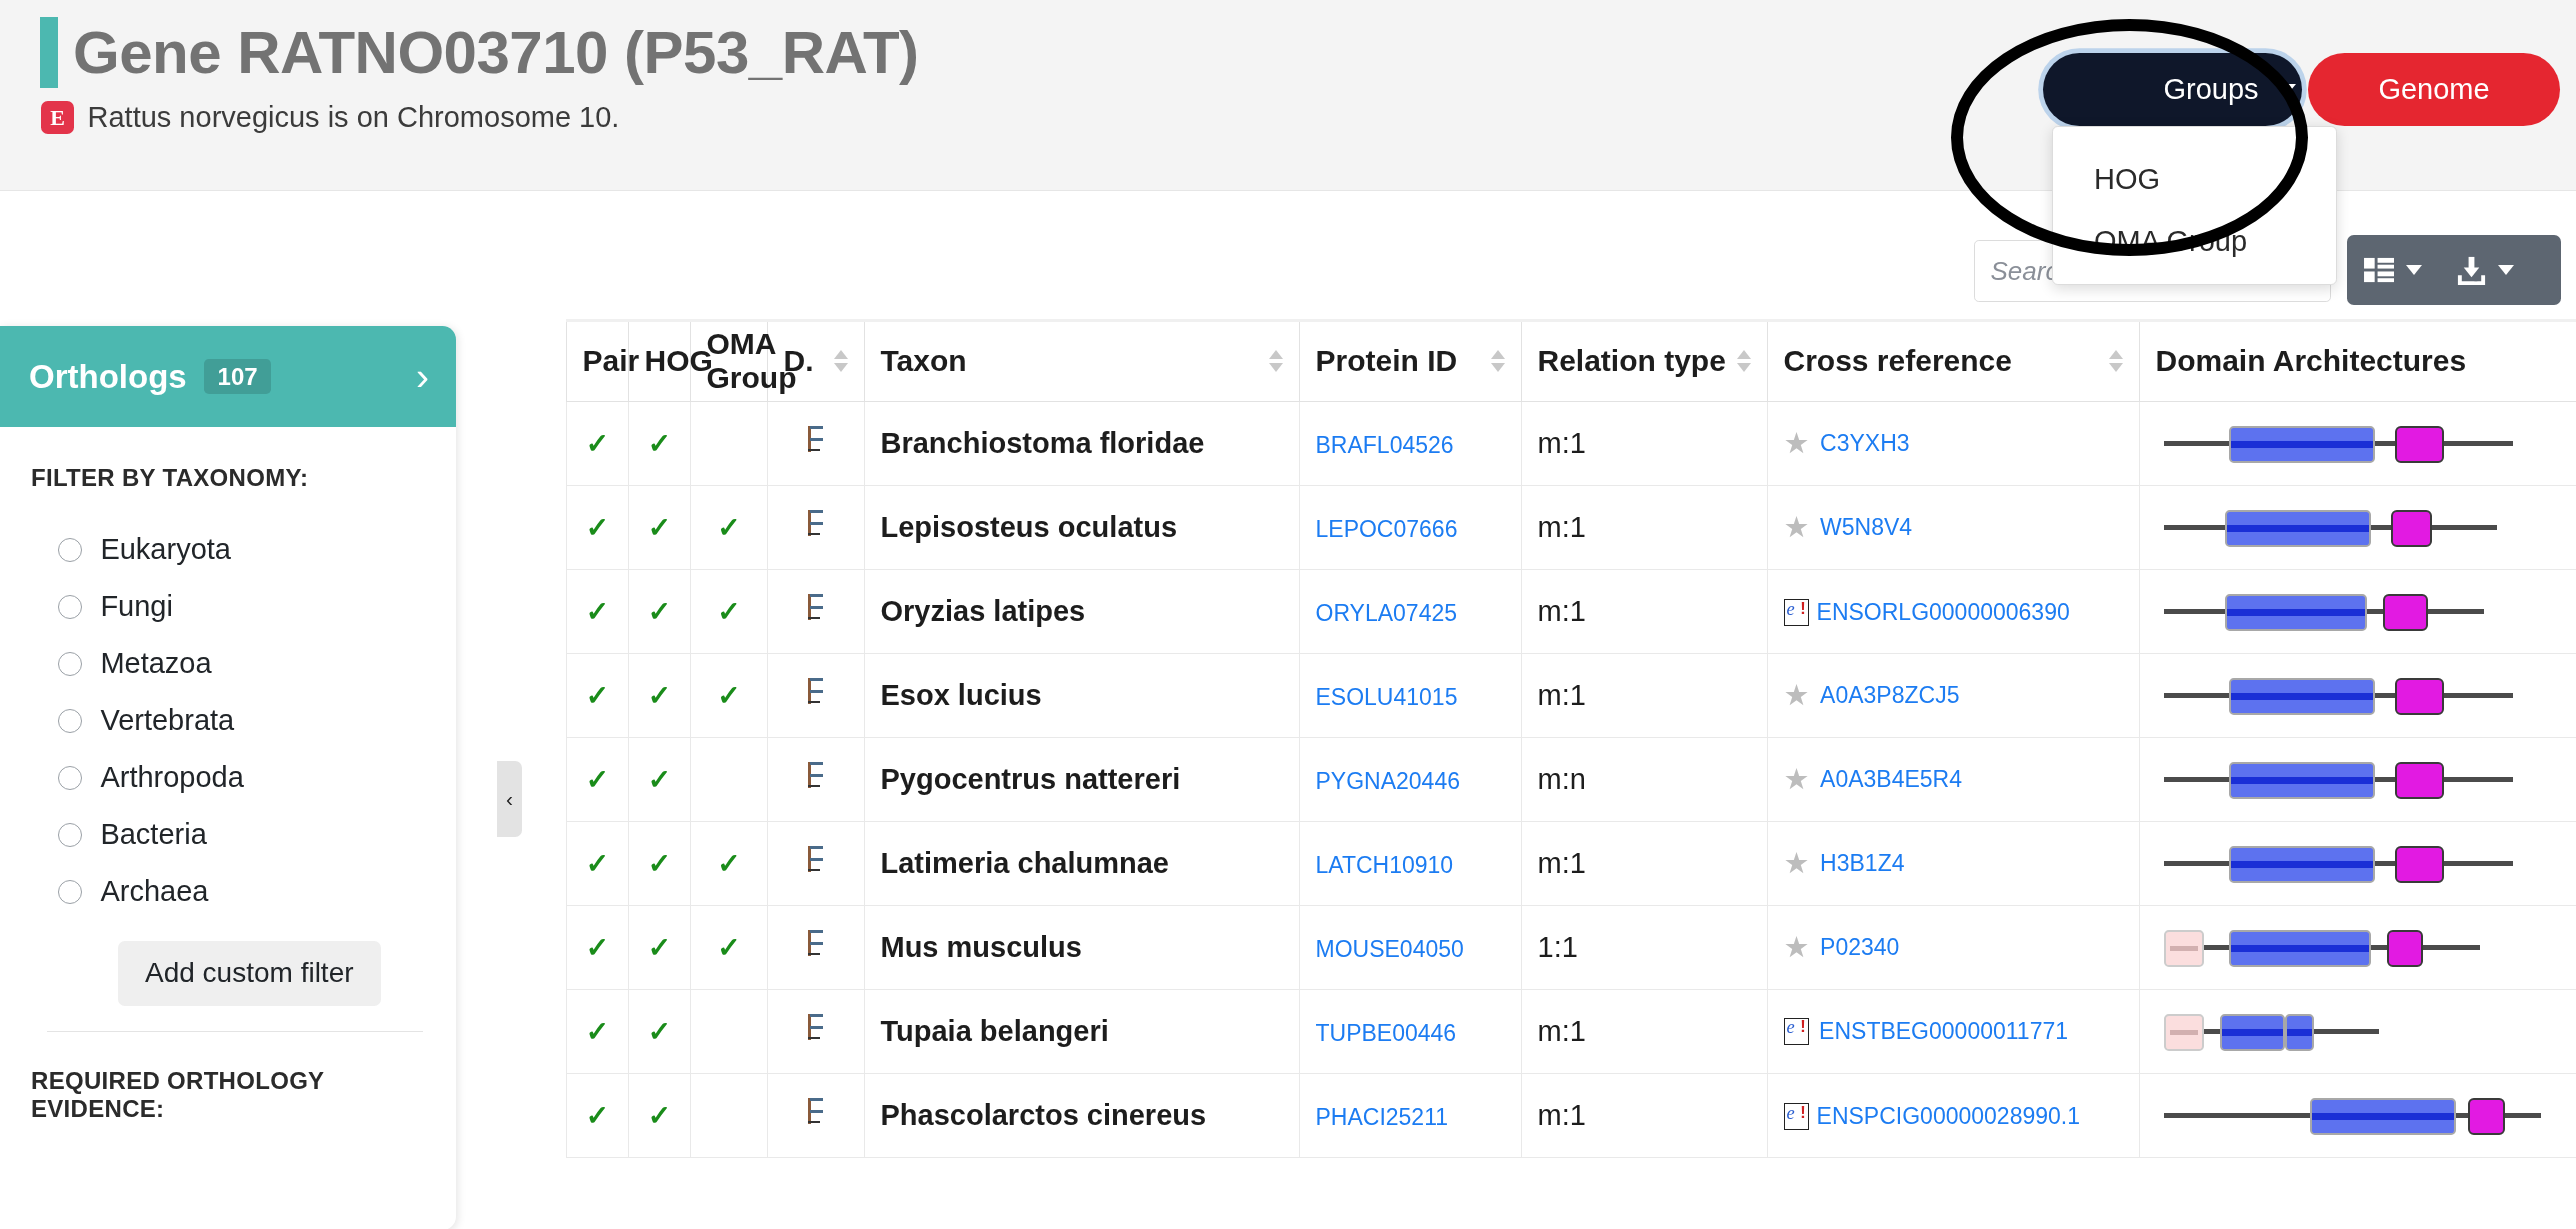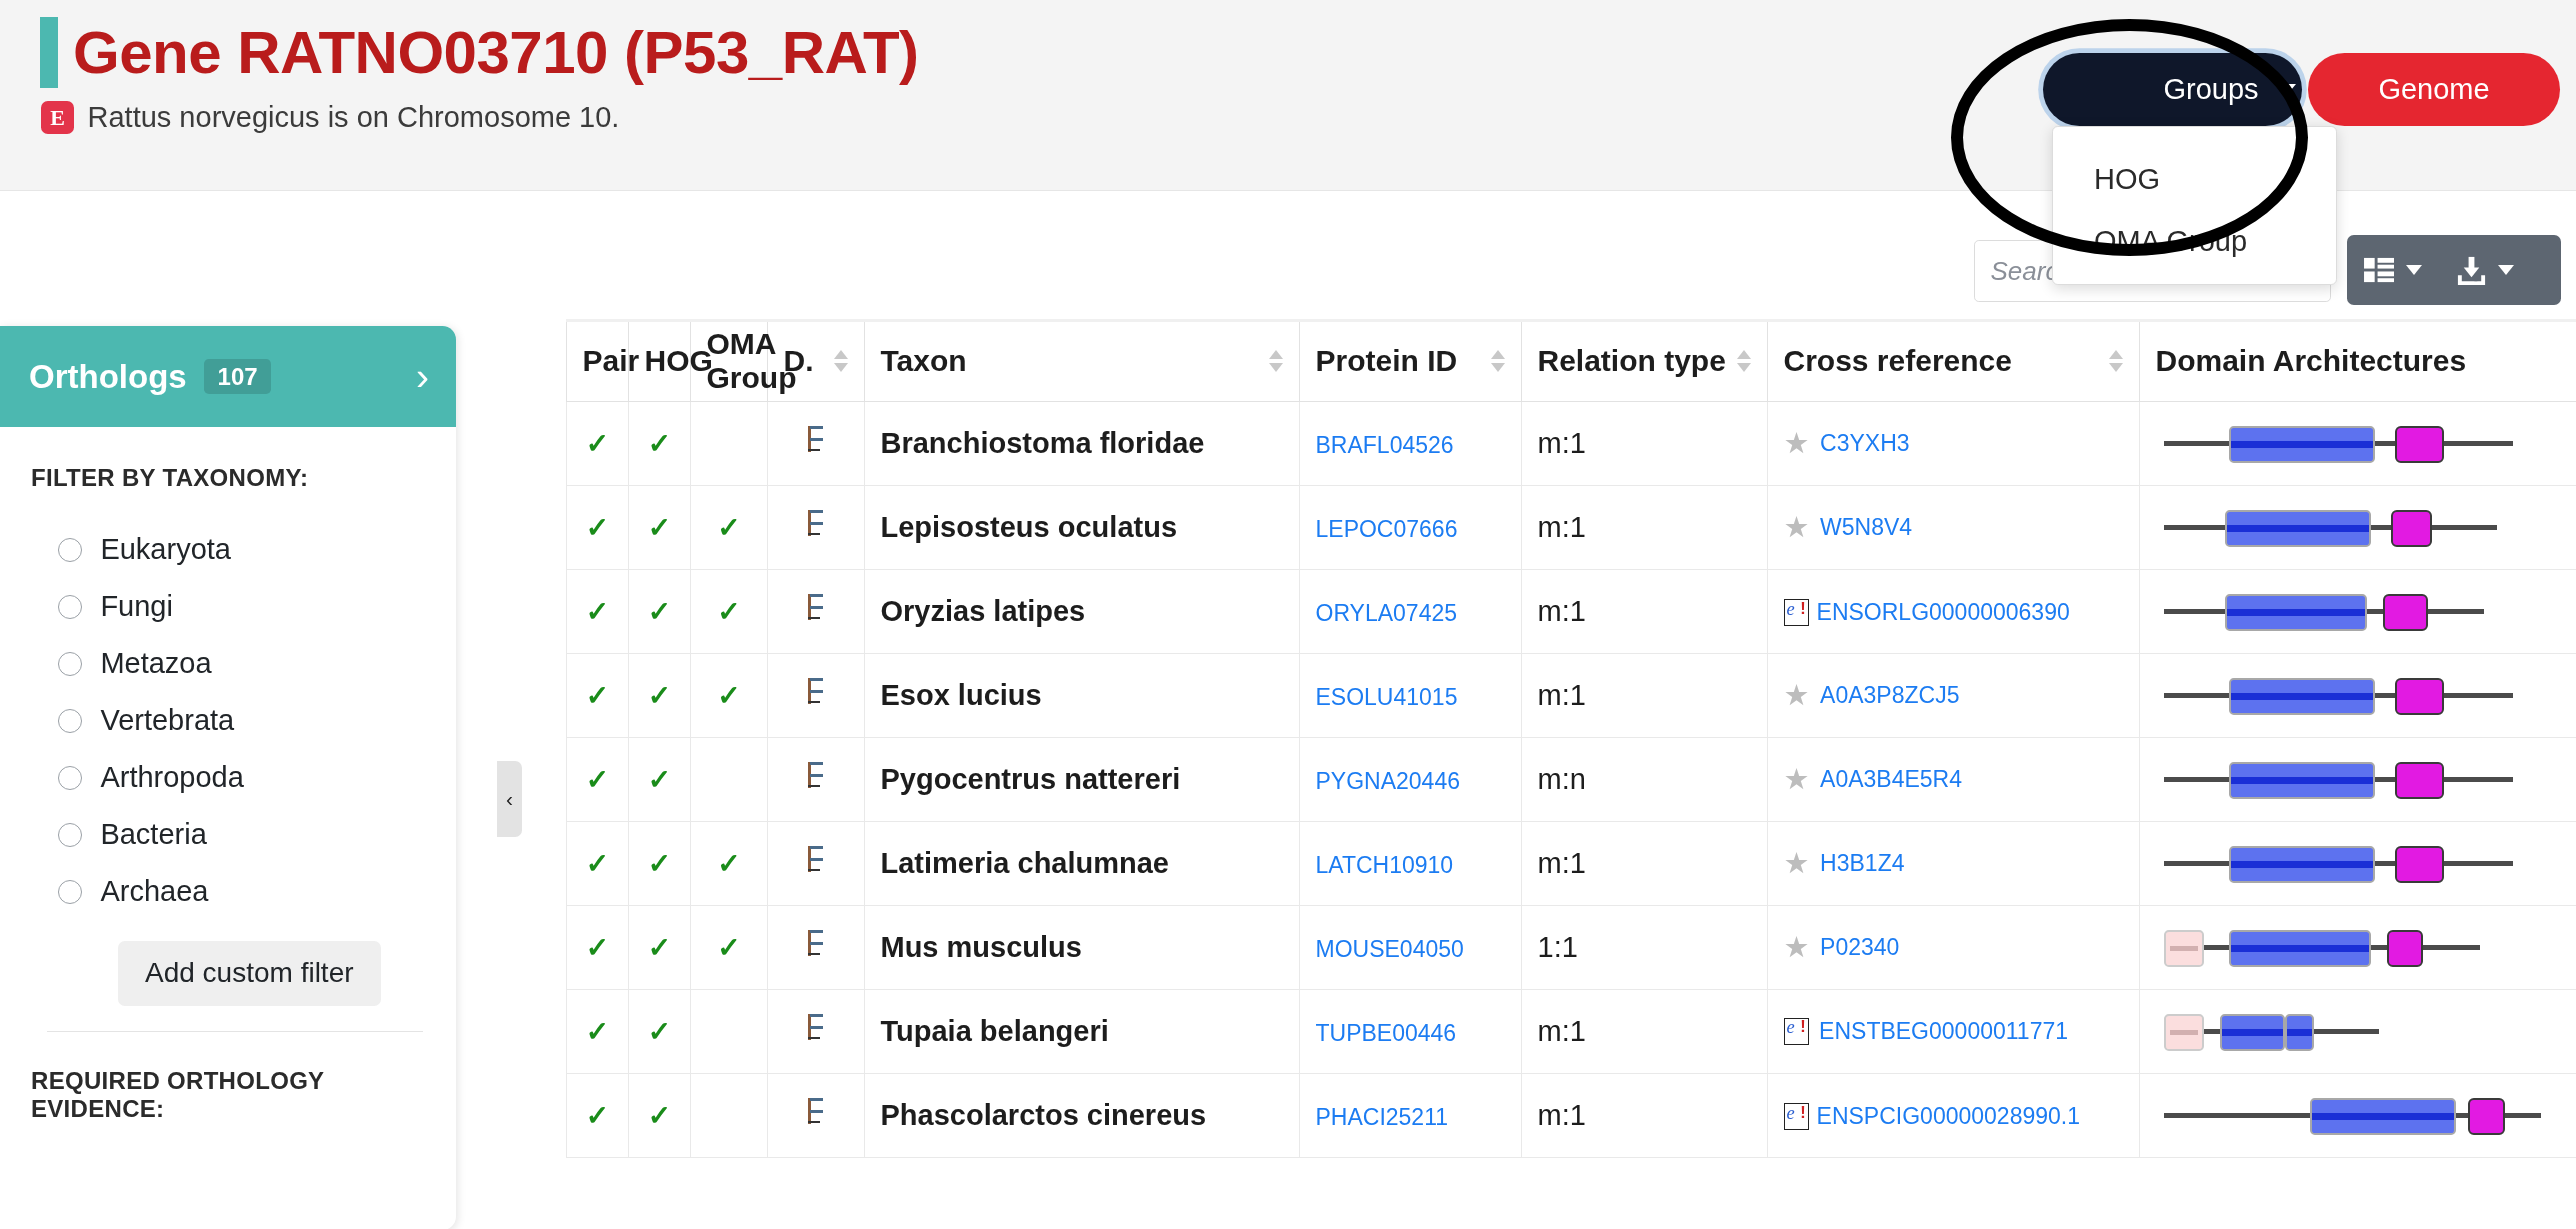--- a/index.html
+++ b/index.html
@@ -18,21 +18,21 @@
     background: #f4f4f4;
     border-bottom: 1px solid #e6e6e6;
   }
   #title-accent {
     position: absolute; left: 40px; top: 17.4px;
     width: 18.4px; height: 71px;
     background: #4cb8b0;
   }
   #page-title {
     position: absolute; left: 73px; top: 17.4px;
-    font-size: 60px; font-weight: bold; color: #b91c1c;
+    font-size: 60px; font-weight: bold; color: #737373;
     letter-spacing: -0.5px; white-space: nowrap;
     line-height: 71px;
   }
   #subtitle-row {
     position: absolute; left: 41px; top: 101px;
     display: flex; align-items: center; gap: 13.5px;
   }
   #ensembl-badge {
     width: 33px; height: 33px; border-radius: 6.8px;
     background: #e3344a; color: #ffffff;

